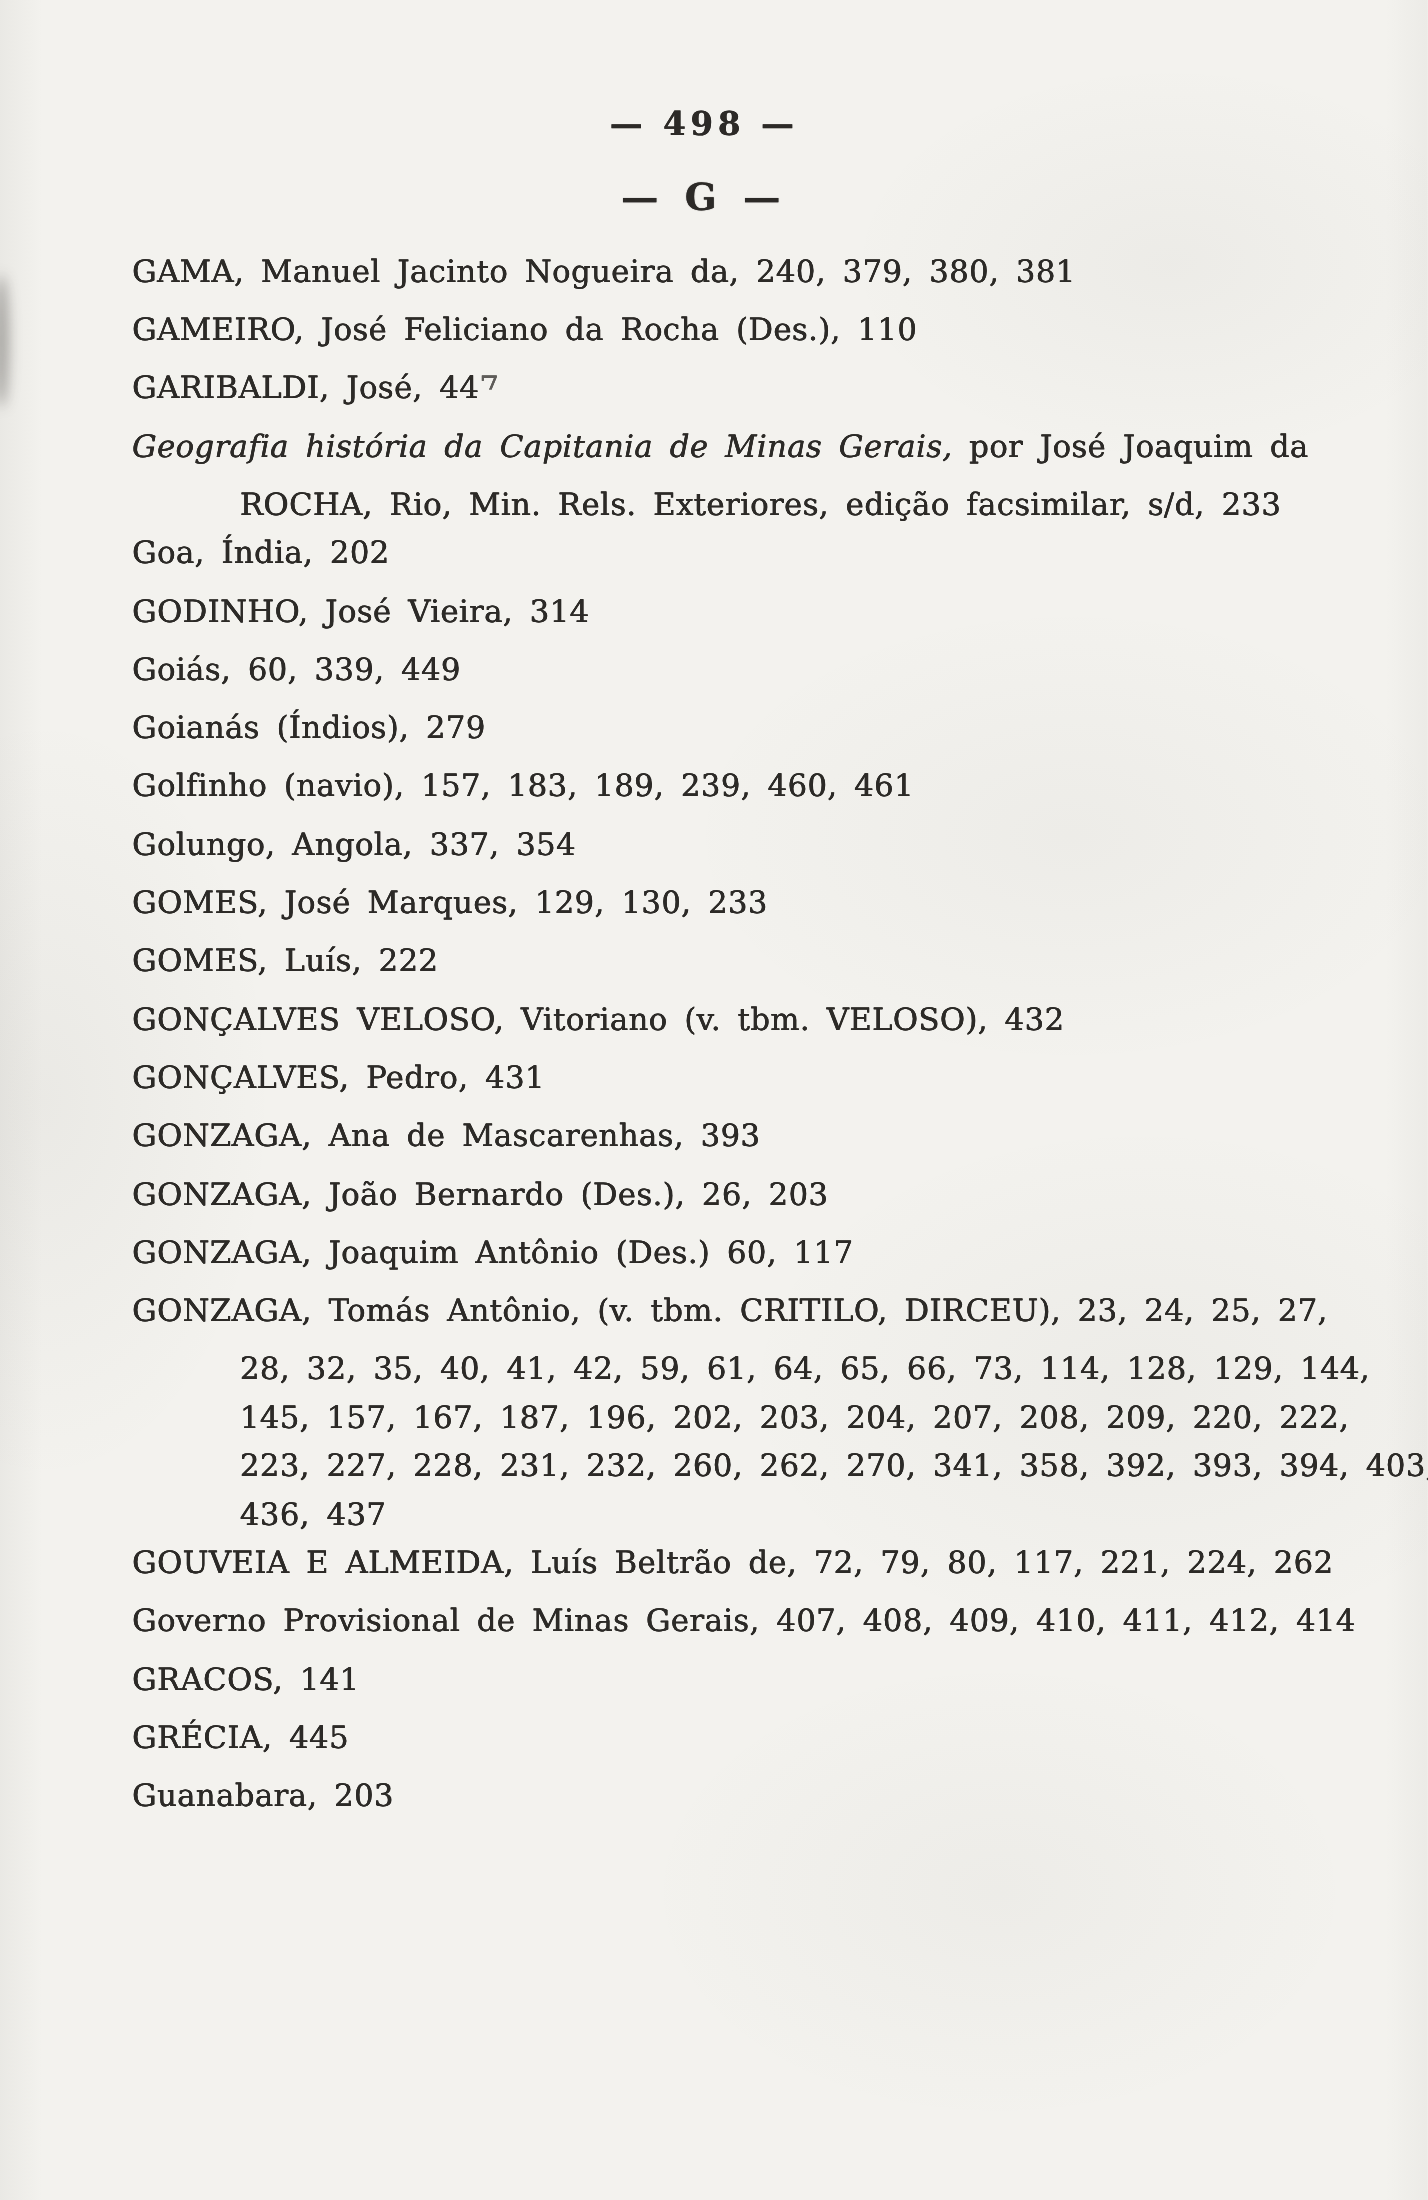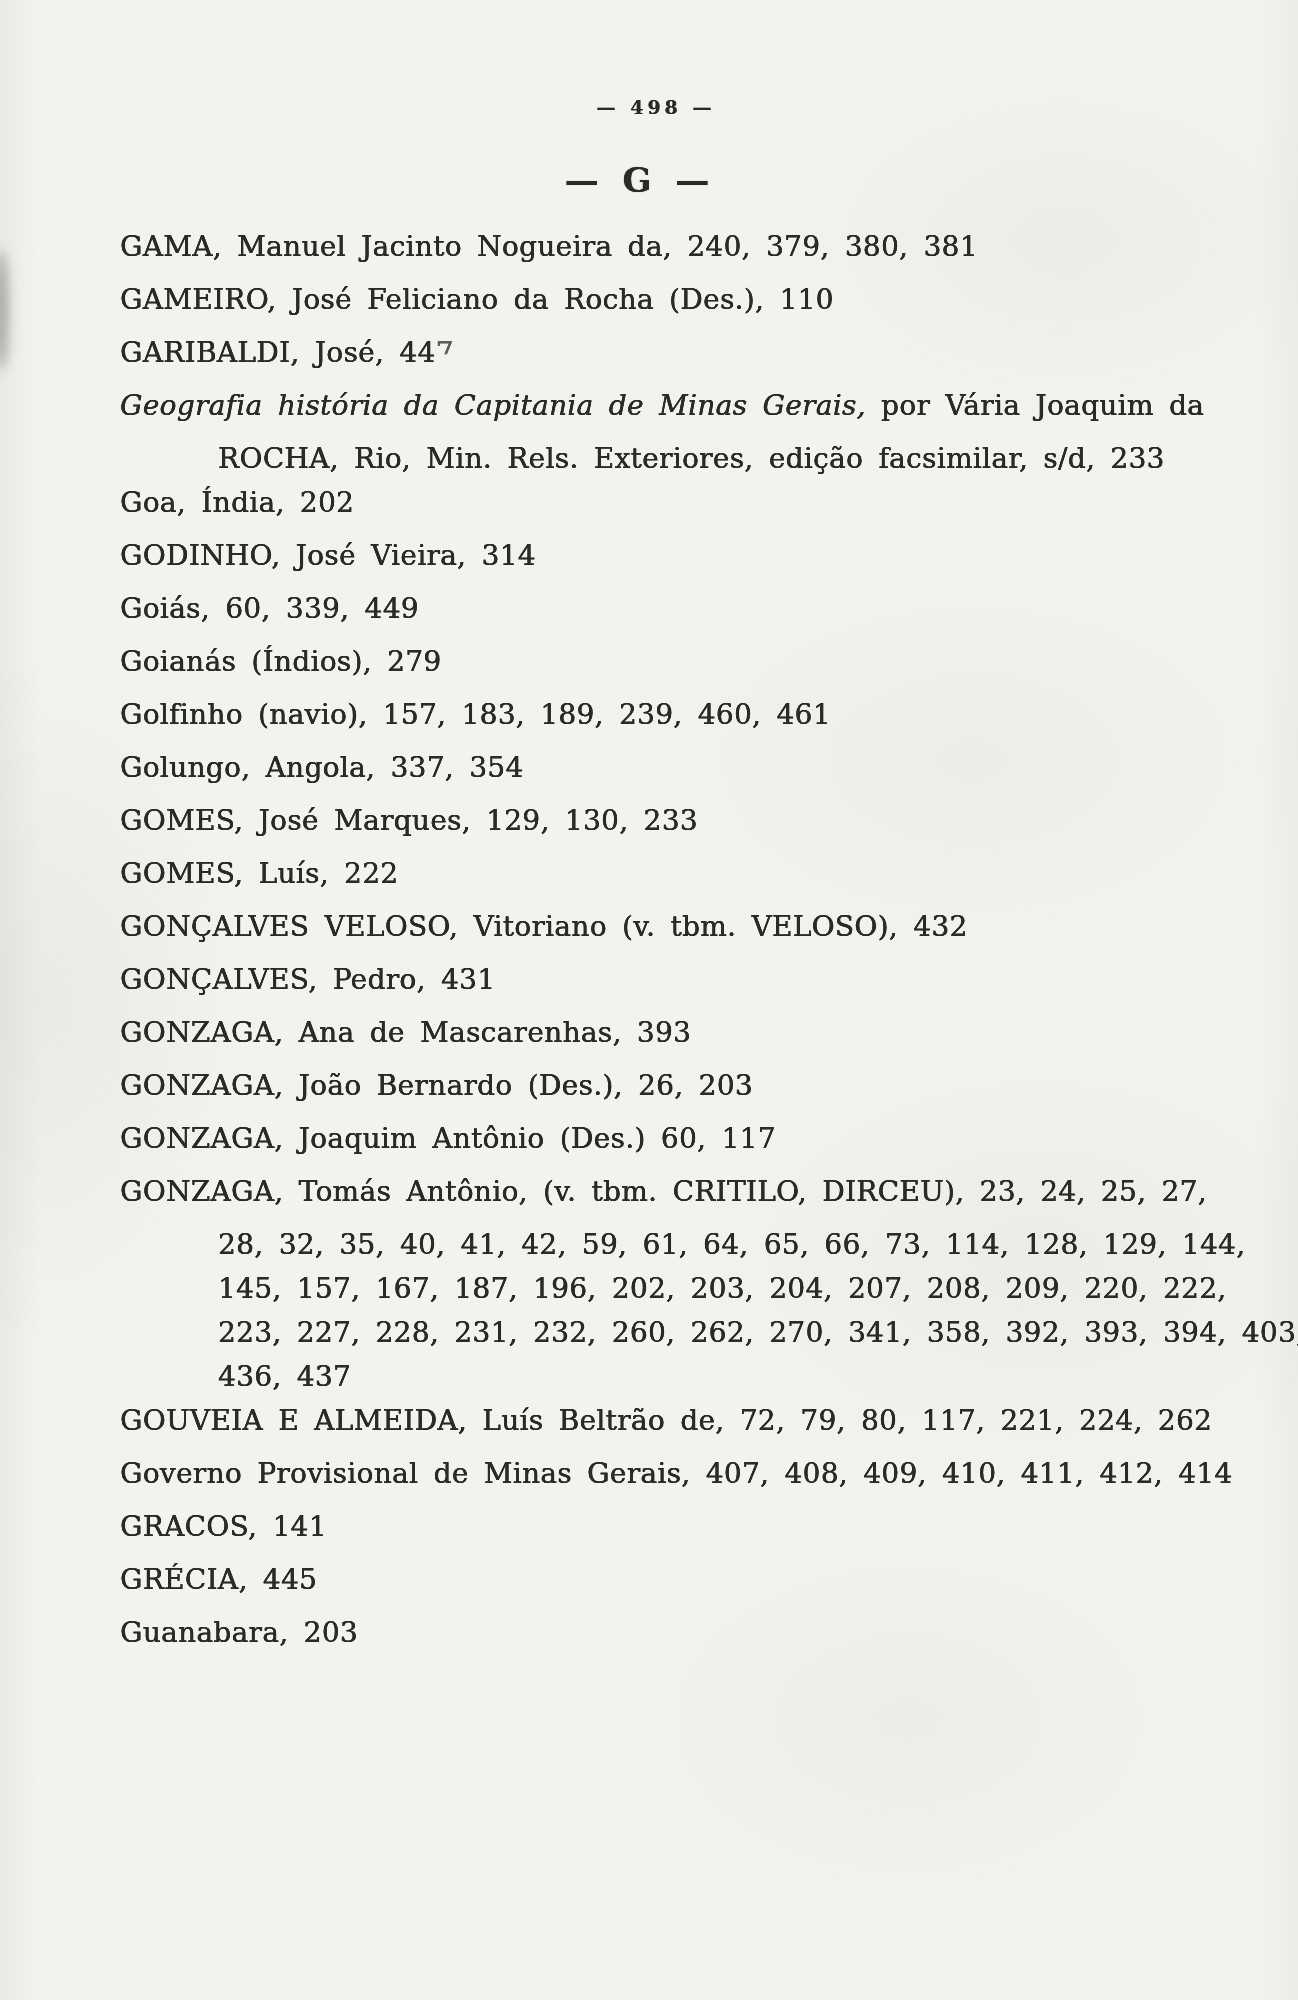--- a/index.html
+++ b/index.html
@@ -39,24 +39,24 @@
     filter: blur(6px);
     pointer-events: none;
   }
   .page {
     position: absolute;
     inset: 0;
   }
   .page-number {
     position: absolute;
     top: 96px;
-    left: 136px;
+    left: 120px;
     width: 1040px;
     text-align: center;
-    font-size: 19px;
+    font-size: 30px;
     letter-spacing: 4px;
     font-weight: bold;
     text-shadow: 0 0 0.6px currentColor;
   }
   .section-letter {
     position: absolute;
     top: 160px;
     left: 120px;
     width: 1040px;
     text-align: center;
@@ -102,21 +102,21 @@
   <div class="scan-smudge-left"></div>
 
   <div class="page-number">— 498 —</div>
 
   <div class="section-letter">— G —</div>
 
   <div class="entries">
       <div class="line"><span class="seg normal">GAMA, Manuel Jacinto Nogueira da, 240, 379, 380, 381</span></div>
       <div class="line"><span class="seg normal">GAMEIRO, José Feliciano da Rocha (Des.), 110</span></div>
       <div class="line"><span class="seg normal">GARIBALDI, José, 44</span><span class="seg faded">7</span></div>
-      <div class="line"><span class="seg italic">Geografia história da Capitania de Minas Gerais,</span><span class="seg normal"> por Vária Joaquim da</span></div>
+      <div class="line"><span class="seg italic">Geografia história da Capitania de Minas Gerais,</span><span class="seg normal"> por José Joaquim da</span></div>
       <div class="line cont tight"><span class="seg normal">ROCHA, Rio, Min. Rels. Exteriores, edição facsimilar, s/d, 233</span></div>
       <div class="line"><span class="seg normal">Goa, Índia, 202</span></div>
       <div class="line"><span class="seg normal">GODINHO, José Vieira, 314</span></div>
       <div class="line"><span class="seg normal">Goiás, 60, 339, 449</span></div>
       <div class="line"><span class="seg normal">Goianás (Índios), 279</span></div>
       <div class="line"><span class="seg normal">Golfinho (navio), 157, 183, 189, 239, 460, 461</span></div>
       <div class="line"><span class="seg normal">Golungo, Angola, 337, 354</span></div>
       <div class="line"><span class="seg normal">GOMES, José Marques, 129, 130, 233</span></div>
       <div class="line"><span class="seg normal">GOMES, Luís, 222</span></div>
       <div class="line"><span class="seg normal">GONÇALVES VELOSO, Vitoriano (v. tbm. VELOSO), 432</span></div>

